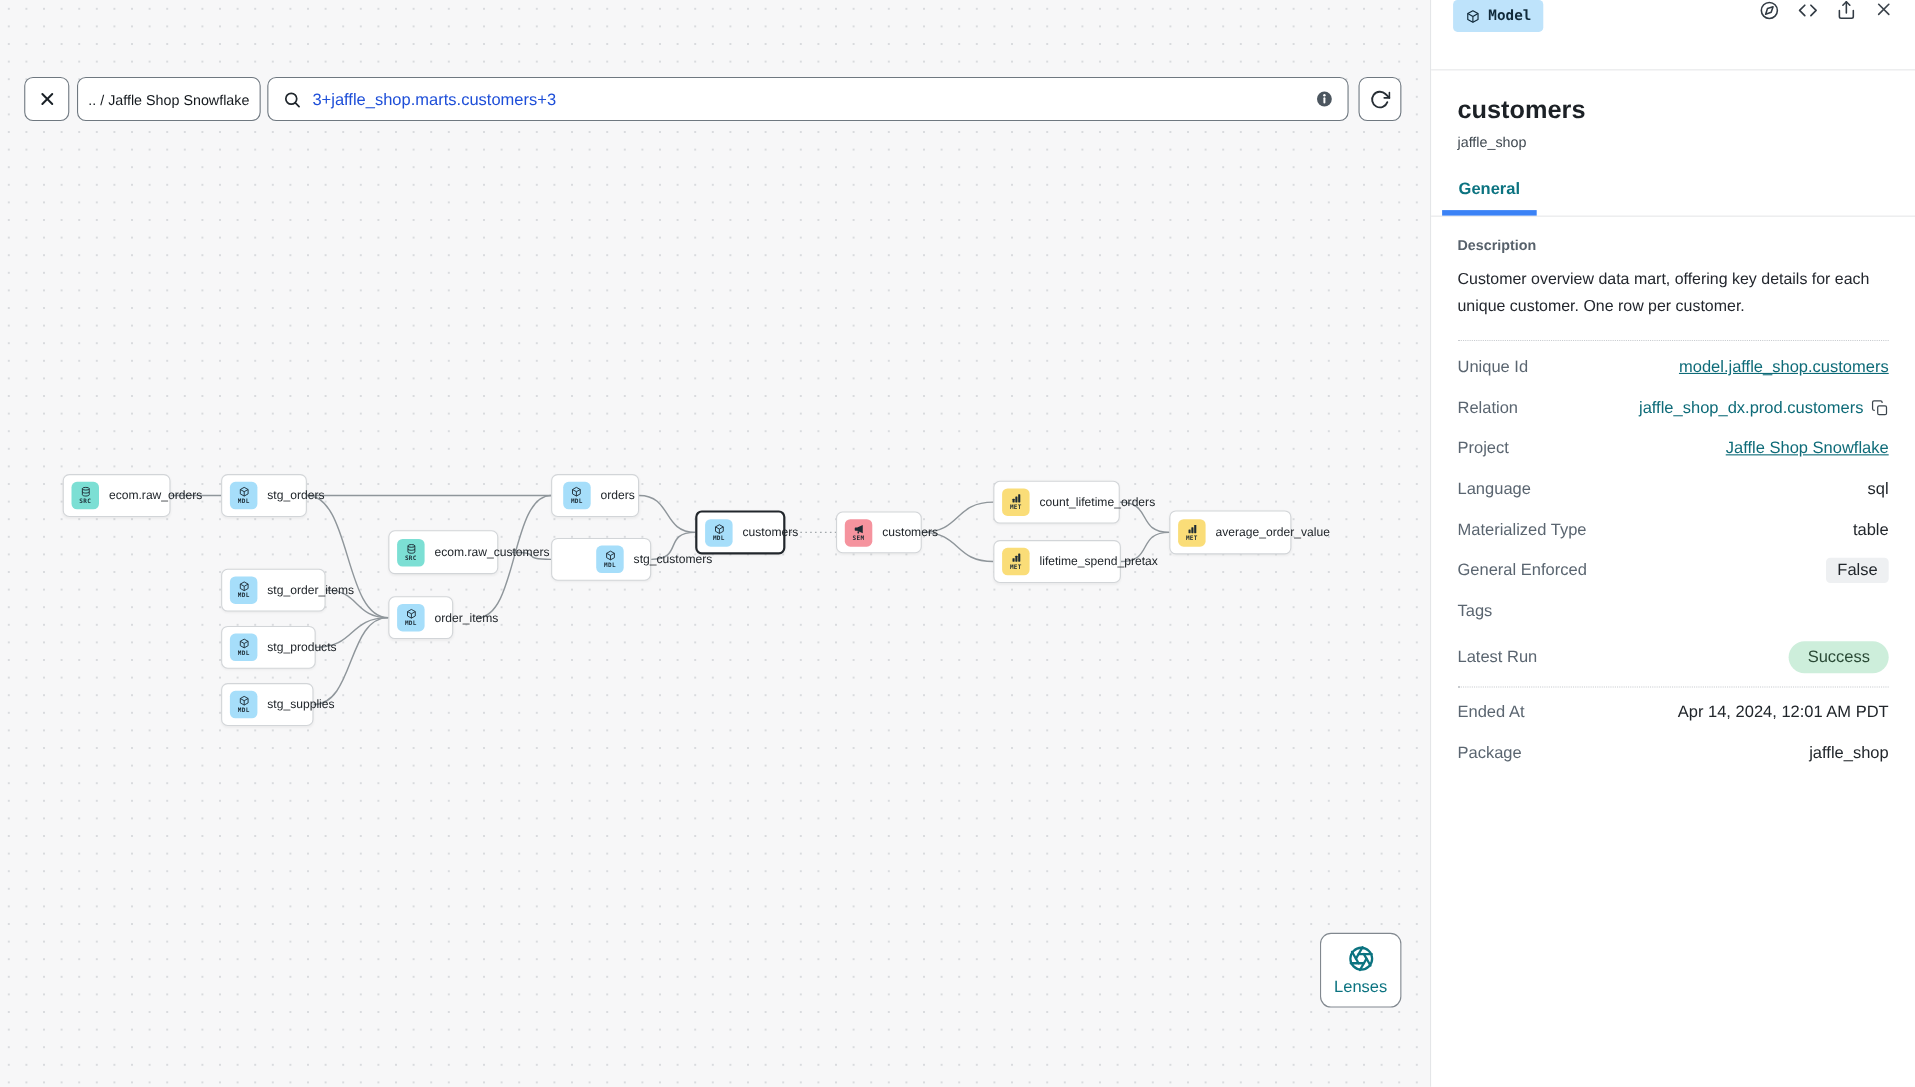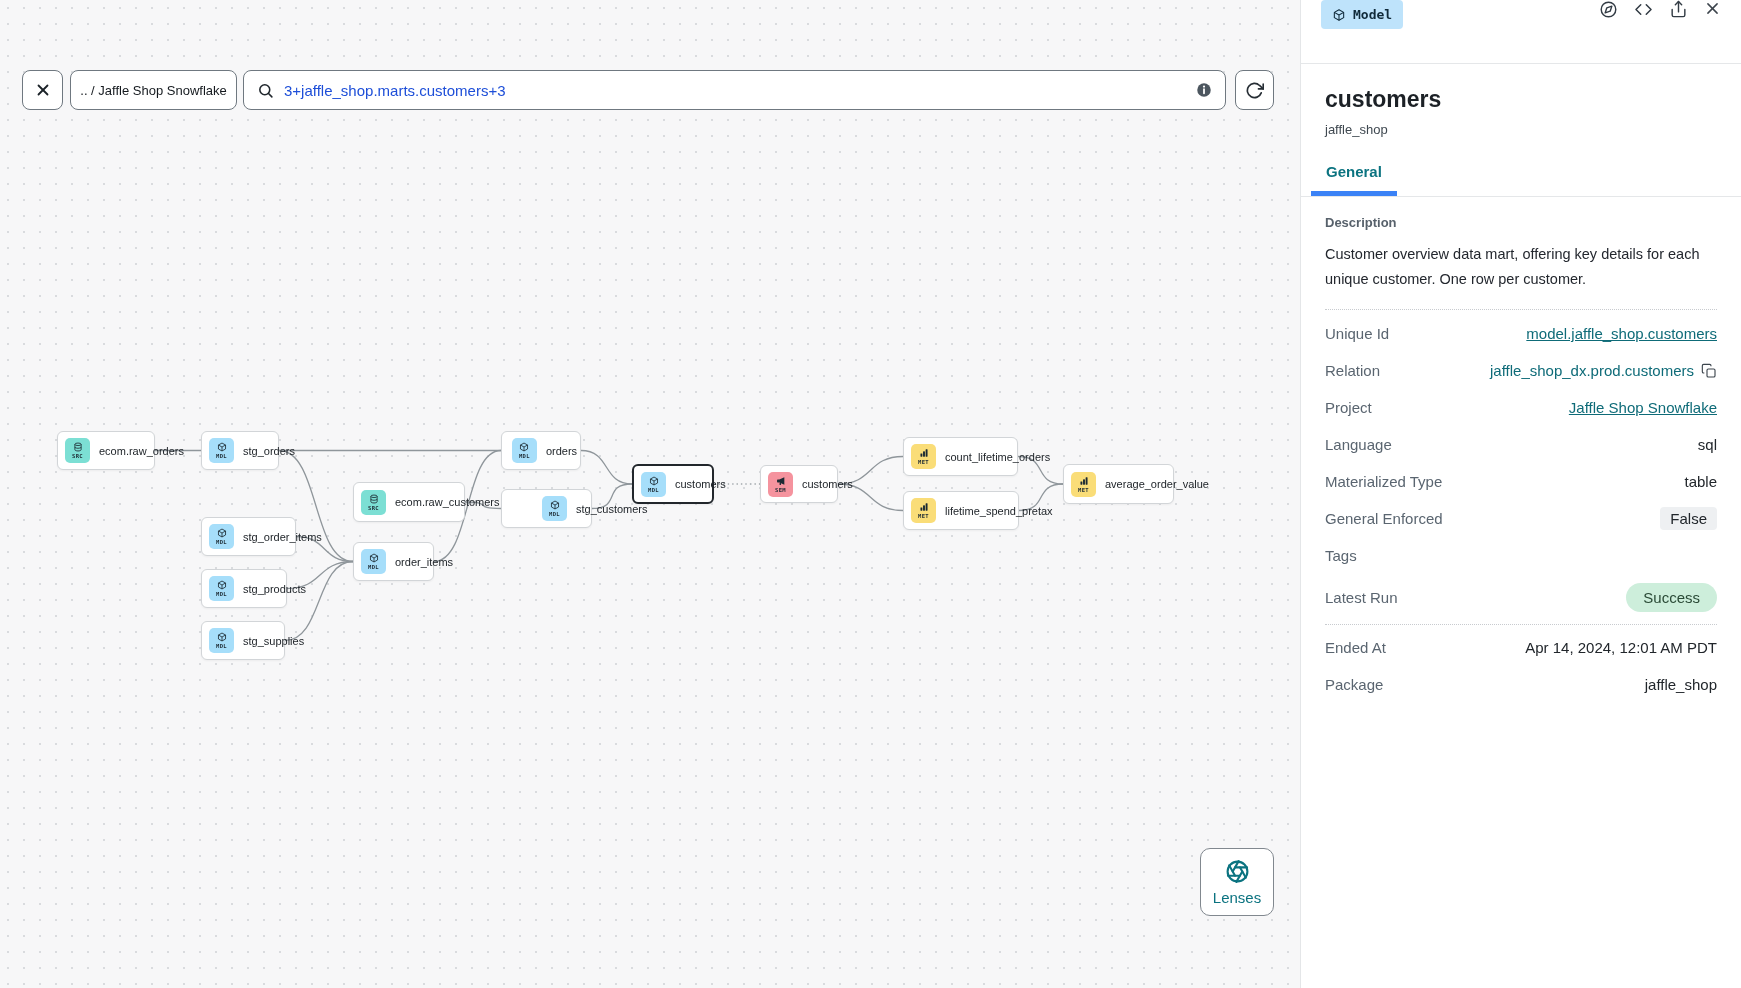--- a/index.html
+++ b/index.html
@@ -144,32 +144,32 @@
       <div class="node" style="left: 201px; top: 621px; width: 84px; height: 39px;">
         <span class="nbadge" style="background: rgb(166, 222, 250);">
           <svg width="10" height="10" viewBox="0 0 24 24" stroke="#1c2a33" stroke-width="2" fill="none" stroke-linejoin="round">
             <path d="M12 2.5 20.5 7.2 V16.8 L12 21.5 L3.5 16.8 V7.2 Z"></path>
             <path d="M3.5 7.2 L12 12 L20.5 7.2 M12 12 V21.5"></path>
           </svg>
           <span class="ntype">MDL</span>
         </span>
         <span class="nlabel">stg_supplies</span>
       </div>
-      <div class="node" style="left: 353px; top: 482px; width: 112px; height: 40px;">
+      <div class="node" style="left: 353px; top: 482px; width: 100px; height: 40px;">
         <span class="nbadge" style="background: rgb(124, 223, 212);">
           <svg width="10" height="10" viewBox="0 0 24 24" stroke="#1c2a33" stroke-width="2" fill="none">
             <ellipse cx="12" cy="5.5" rx="7.5" ry="3"></ellipse>
             <path d="M4.5 5.5v13c0 1.7 3.4 3 7.5 3s7.5-1.3 7.5-3v-13"></path>
             <path d="M4.5 12c0 1.7 3.4 3 7.5 3s7.5-1.3 7.5-3"></path>
           </svg>
           <span class="ntype">SRC</span>
         </span>
         <span class="nlabel">ecom.raw_customers</span>
       </div>
-      <div class="node" style="left: 353px; top: 542px; width: 81px; height: 39px;">
+      <div class="node" style="left: 353px; top: 542px; width: 59px; height: 39px;">
         <span class="nbadge" style="background: rgb(166, 222, 250);">
           <svg width="10" height="10" viewBox="0 0 24 24" stroke="#1c2a33" stroke-width="2" fill="none" stroke-linejoin="round">
             <path d="M12 2.5 20.5 7.2 V16.8 L12 21.5 L3.5 16.8 V7.2 Z"></path>
             <path d="M3.5 7.2 L12 12 L20.5 7.2 M12 12 V21.5"></path>
           </svg>
           <span class="ntype">MDL</span>
         </span>
         <span class="nlabel">order_items</span>
       </div>
       <div class="node" style="left: 501px; top: 431px; width: 80px; height: 39px; justify-content: center;">

